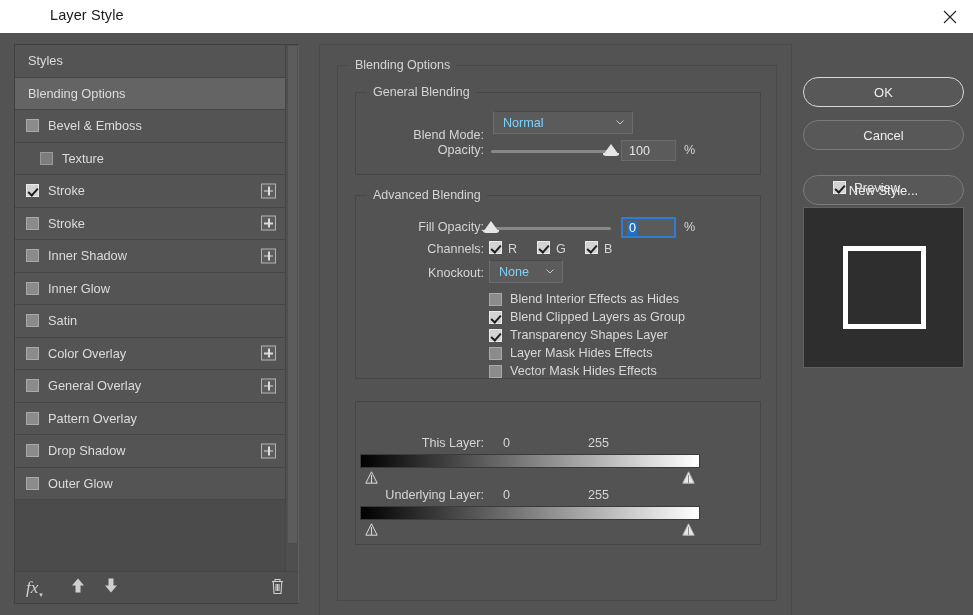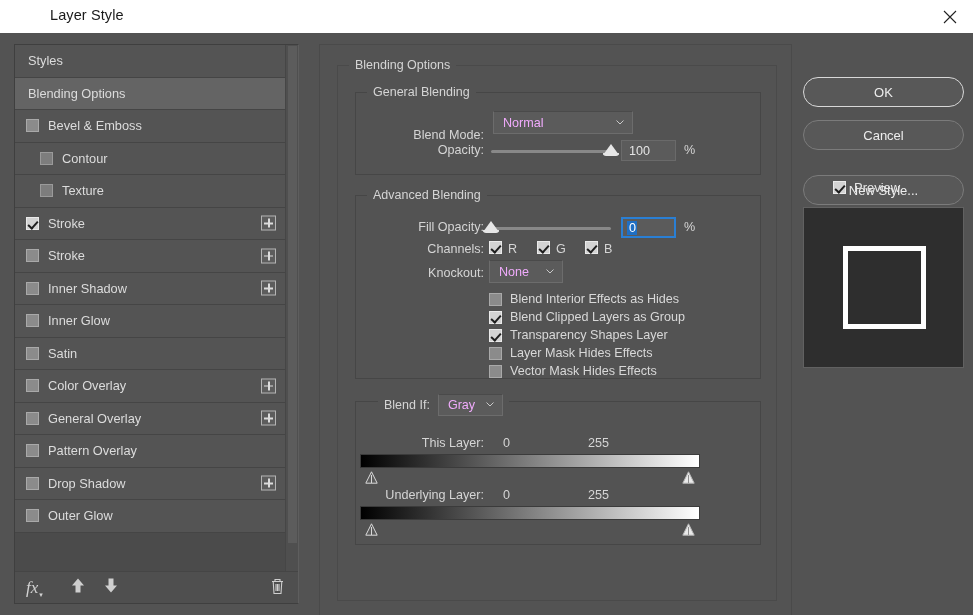--- a/index.html
+++ b/index.html
@@ -163,21 +163,21 @@
   
   .dd {
     position: absolute;
     background: #5b5b5b;
     border: 1px solid #6c6c6c;
     border-top-color: #4a4a4a;
     display: flex; align-items: center;
     cursor: default;
   }
   .dd .dd-text {
-    font-size: 12.6px; color: #f0abfc;
+    font-size: 12.6px; color: #7dd3fc;
     padding-left: 9px; white-space: nowrap;
   }
   .dd .chev {
     position: absolute; right: 8px; top: 50%;
     margin-top: -3px;
     width: 8px; height: 5px;
   }
 
   
   .numfield {
@@ -328,24 +328,20 @@
     <div class="styles-list" id="styles-list">
         <div class="style-row header">
           <span class="row-label">Styles</span>
         </div>
         <div class="style-row header selected">
           <span class="row-label">Blending Options</span>
         </div>
         <div class="style-row indent0">
           <span class="cb"></span>
           <span class="row-label">Bevel &amp; Emboss</span>
-        </div>
-        <div class="style-row indent1">
-          <span class="cb sub"></span>
-          <span class="row-label">Contour</span>
         </div>
         <div class="style-row indent1">
           <span class="cb sub"></span>
           <span class="row-label">Texture</span>
         </div>
         <div class="style-row indent0">
           <span class="cb checked"></span>
           <span class="row-label">Stroke</span>
           <span class="plus-btn"></span>
         </div>
@@ -488,29 +484,20 @@
               <span class="otext">Layer Mask Hides Effects</span>
             </div>
             <div class="optrow" style="left: 133px; top: 168px;">
               <span class="obox"></span>
               <span class="otext">Vector Mask Hides Effects</span>
             </div>
           </div>
       </div>
 
       <div class="group g-blendif">
-        <div class="legend" style="left:22px; display:flex; align-items:center; gap:8px; padding:0 6px;">
-          <span>Blend If:</span>
-          <span class="dd" style="position:relative; top:0; left:0; width:65px; height:22px;">
-            <span class="dd-text">Gray</span>
-            <svg class="chev" viewBox="0 0 8 5">
-              <path d="M0.5 0.5 L4 4 L7.5 0.5" stroke="#c9c9c9" stroke-width="1" fill="none"></path>
-            </svg>
-          </span>
-        </div>
 
         <div class="lbl right" style="left:0px; top:34px; width:128px;">This Layer:</div>
         <div class="lbl" style="left:147px; top:34px;">0</div>
         <div class="lbl" style="left:232px; top:34px;">255</div>
         <div class="gradbar" style="left:4px; top:52px; width:340px;"></div>
         <div class="bi-knob" style="left:9px; top:68px;">
           <svg width="13" height="13" viewBox="0 0 13 13" aria-hidden="true">
             <path d="M6.5 0.8 L12.2 12.2 L0.8 12.2 Z" fill="#5a5a5a" stroke="#d9d9d9" stroke-width="1"></path>
             <path d="M6.5 4 L6.5 12" stroke="#d9d9d9" stroke-width="1"></path>
           </svg>

